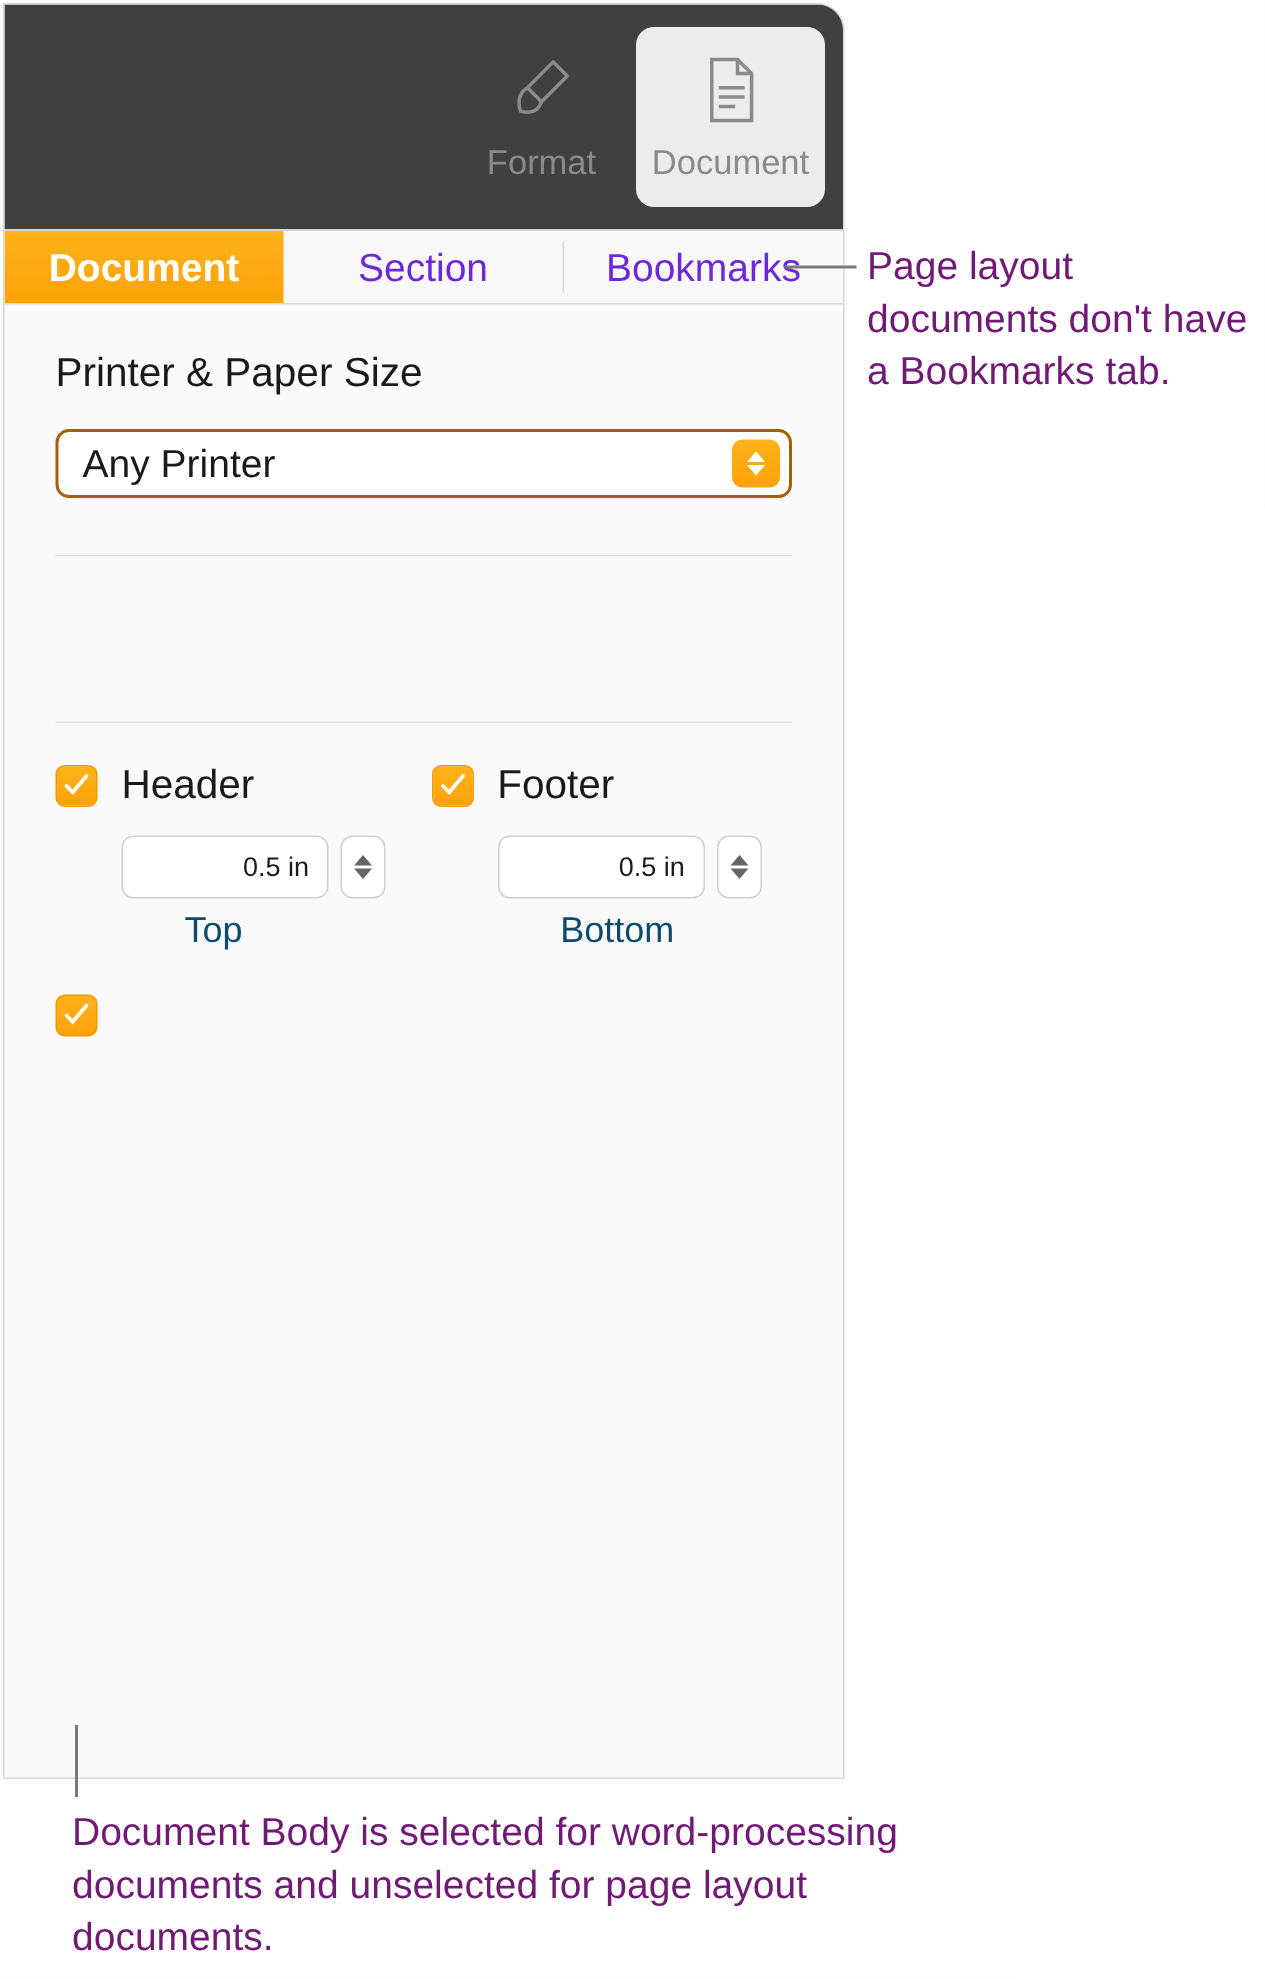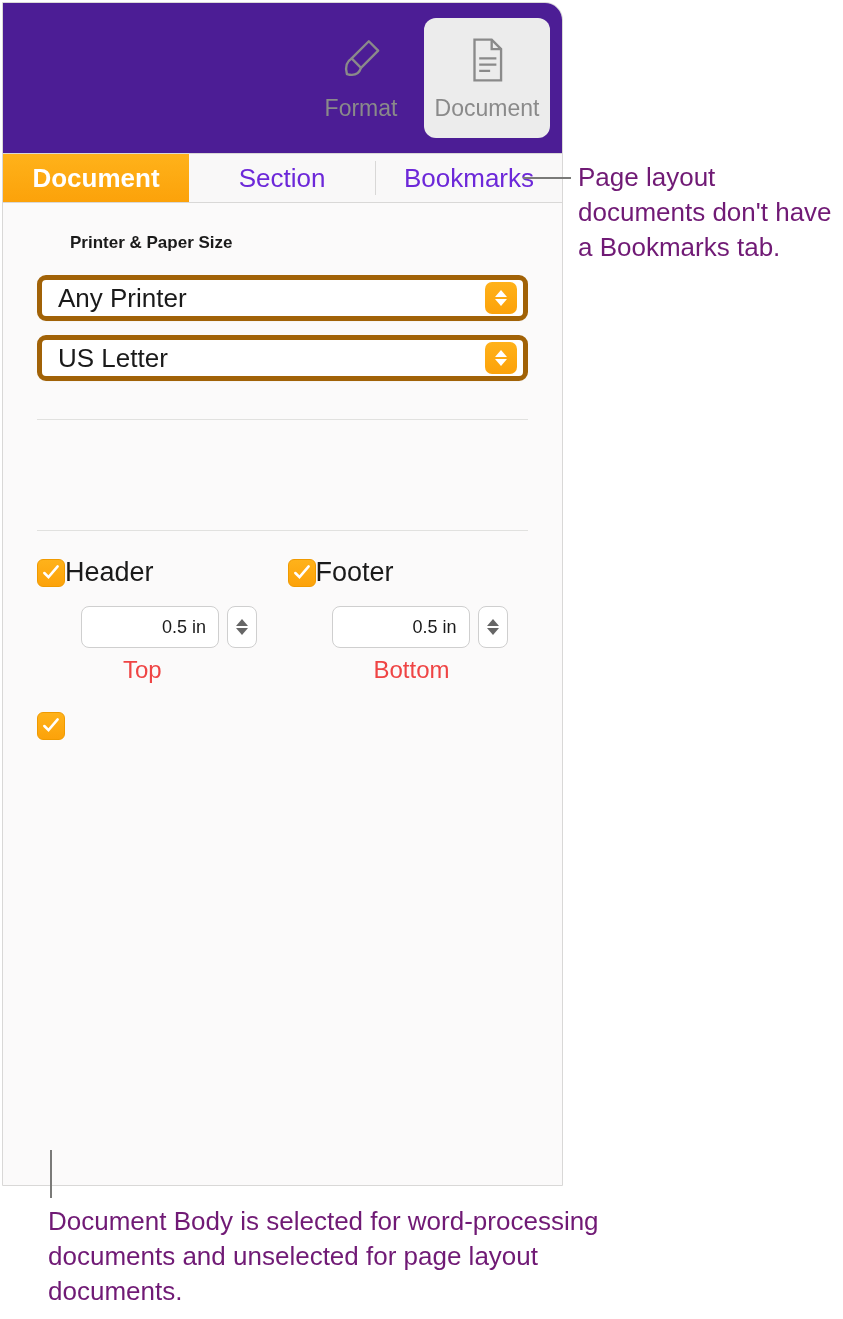--- a/index.html
+++ b/index.html
@@ -34,21 +34,21 @@
     }
 
     
     .tb {
       height: 150px;
       display: flex;
       justify-content: flex-end;
       align-items: center;
       gap: 0;
       padding-right: 12px;
-      background: #4c1d95;
+      background: #404040;
     }
     .tb-btn {
       width: 126px;
       height: 120px;
       display: flex;
       flex-direction: column;
       align-items: center;
       justify-content: center;
       color: #8a8a8a;
       border-radius: 12px;
@@ -82,36 +82,35 @@
     }
     .tab-div {
       width: 1px; background: #d9d8d7;
       height: 34px; align-self: center;
     }
 
     .section {
       padding: 30px 34px 16px;
     }
     .heading {
-      font-weight: 700;
-      font-size: 17px;
+      font-weight: 400;
+      font-size: 27px;
       margin-bottom: 22px;
-      margin-left: 33px;
     }
     .subheading {
       font-weight: 700;
       font-size: 27px;
       margin: 10px 0 28px;
     }
 
     
     .dropdown {
       height: 46px;
       background: #fff;
-      border: 5px solid #a16207;
+      border: 2px solid #a16207;
       border-radius: 9px;
       padding: 0 56px 0 16px;
       display: flex; align-items: center;
       font-size: 26px;
       box-shadow: 0 1px 0 rgba(0,0,0,.02);
       position: relative;
       margin-bottom: 14px;
     }
     .dd-arrow {
       position: absolute;
@@ -144,21 +143,21 @@
     }
     .dims { text-align:center; font-size:24px; color:#444; padding: 12px 0 4px; }
 
     
     .hf {
       display: grid;
       grid-template-columns: 1fr 1fr;
       column-gap: 10px;
       padding: 26px 34px 0;
     }
-    .cb-row { display:flex; align-items:center; margin-bottom: 18px; }
+    .cb-row { display:flex; align-items:center; gap:16px; margin-bottom: 18px; }
     .cb {
       width:28px; height:28px; border-radius:6px;
       background: linear-gradient(#ffb21a, #fca20a);
       display:flex; align-items:center; justify-content:center;
       border:1px solid #f09a00;
     }
     .cb svg { width:20px; height:20px; stroke:#fff; stroke-width:3; fill:none; }
 
     .cb-label { font-size:27px; }
 
@@ -170,21 +169,21 @@
       width:138px; height:42px; background:#fff; border:1px solid #cfcfcf;
       border-radius:8px; display:flex; align-items:center; justify-content:flex-end;
       padding-right:12px; font-size:18px;
     }
     .spin {
       width:30px; height:42px; border:1px solid #cfcfcf; border-radius:8px;
       background:#fff; display:flex; flex-direction:column; align-items:center; justify-content:center; gap:2px;
     }
     .spin .s-up{width:0;height:0;border-left:6px solid transparent;border-right:6px solid transparent;border-bottom:7px solid #666;}
     .spin .s-dn{width:0;height:0;border-left:6px solid transparent;border-right:6px solid transparent;border-top:7px solid #666;}
-    .sub-lbl { font-size:24px; color:#ef4444; margin-left: 86px; margin-top: 2px; }
+    .sub-lbl { font-size:24px; color:#0c4a6e; margin-left: 86px; margin-top: 2px; }
 
     .docbody { padding: 28px 34px 0; }
 
     
     .callout {
       position:absolute; font-size:26px; line-height:1.35; color:#701a75;
       width: 260px;
     }
     .callout.top { left: 578px; top: 160px; }
     .callout.bottom { left: 48px; top: 1204px; width: 560px; }
@@ -232,27 +231,20 @@
 
     <div class="section">
       <div class="heading">Printer &amp; Paper Size</div>
       <div class="dropdown">
         <span>Any Printer</span>
         <span class="dd-arrow">
             <span class="tri-up"></span>
             <span class="tri-dn"></span>
           </span>
       </div>
-      <div class="dropdown">
-        <span>US Letter</span>
-        <span class="dd-arrow">
-            <span class="tri-up"></span>
-            <span class="tri-dn"></span>
-          </span>
-      </div>
     </div>
 
     <div class="divider"></div>
 
 
     <div class="divider" style="margin-top:110px"></div>
 
     <div class="hf">
       <div>
         <div class="cb-row">

